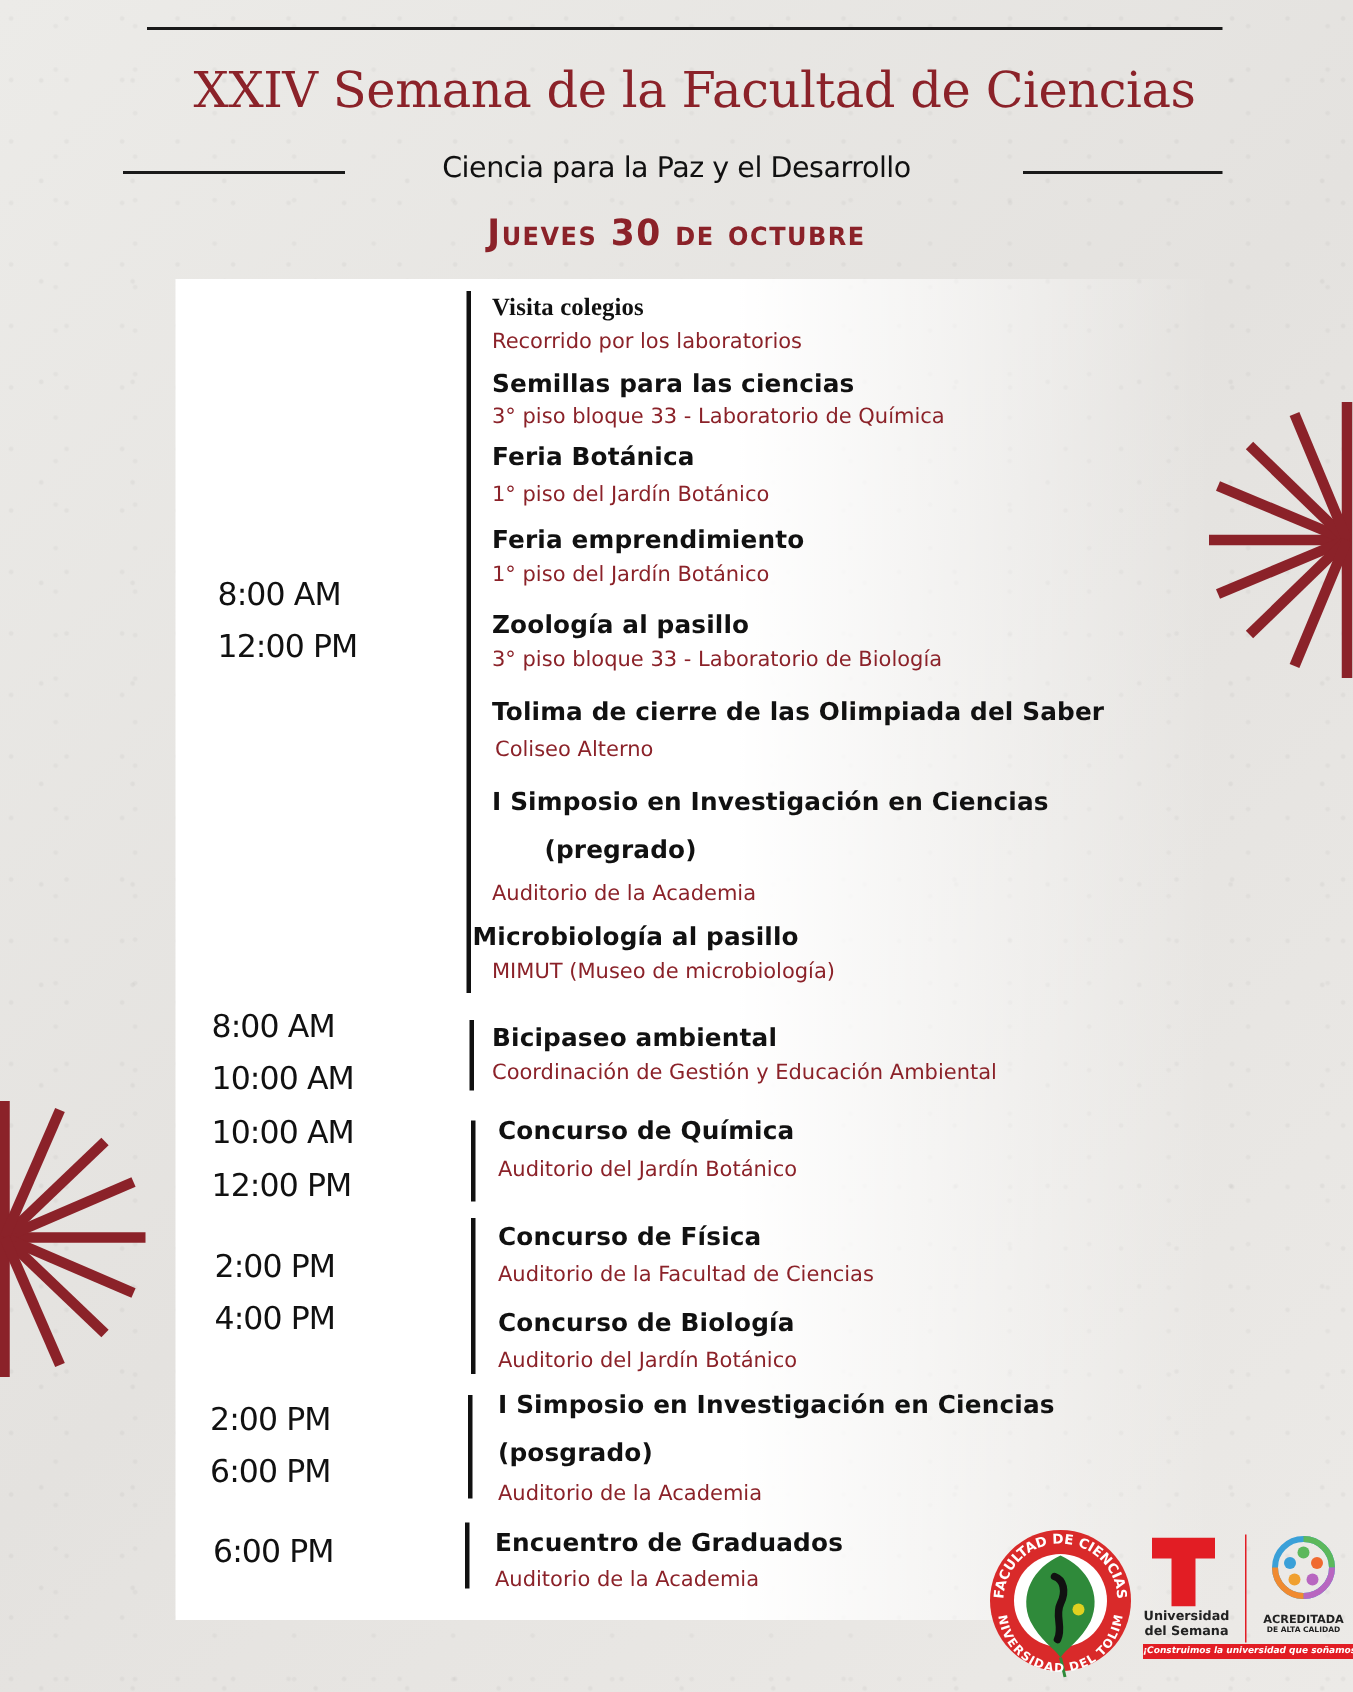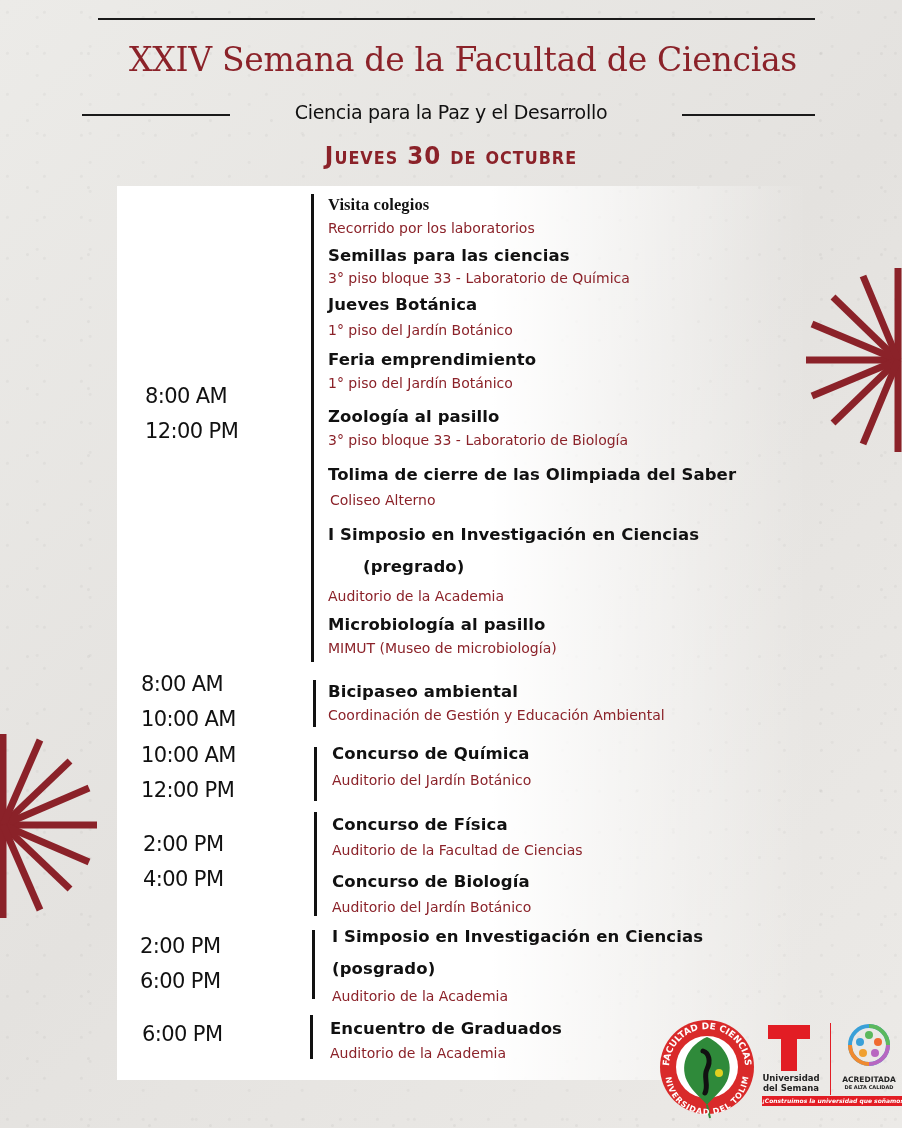--- a/index.html
+++ b/index.html
@@ -99,37 +99,37 @@
   <div class="time" style="left:145px; top:379px;">8:00 AM</div>
   <div class="time" style="left:145px; top:414px;">12:00 PM</div>
   <div class="bar" style="left:311px; top:194px; height:468px;"></div>
 
   <div class="ev-title" style="left:328px; top:195px;font-family:Liberation Serif, serif;">Visita colegios</div>
   <div class="ev-place" style="left:328px; top:220px;">Recorrido por los laboratorios</div>
 
   <div class="ev-title" style="left:328px; top:246px;">Semillas para las ciencias</div>
   <div class="ev-place" style="left:328px; top:270px;">3° piso bloque 33 - Laboratorio de Química</div>
 
-  <div class="ev-title" style="left:328px; top:295px;">Jueves Botánica</div>
+  <div class="ev-title" style="left:328px; top:295px;">Feria Botánica</div>
   <div class="ev-place" style="left:328px; top:322px;">1° piso del Jardín Botánico</div>
 
   <div class="ev-title" style="left:328px; top:350px;">Feria emprendimiento</div>
   <div class="ev-place" style="left:328px; top:375px;">1° piso del Jardín Botánico</div>
 
   <div class="ev-title" style="left:328px; top:407px;">Zoología al pasillo</div>
   <div class="ev-place" style="left:328px; top:432px;">3° piso bloque 33 - Laboratorio de Biología</div>
 
   <div class="ev-title" style="left:328px; top:465px;">Tolima de cierre de las Olimpiada del Saber</div>
   <div class="ev-place" style="left:330px; top:492px;">Coliseo Alterno</div>
 
   <div class="ev-title" style="left:328px; top:525px;">I Simposio en Investigación en Ciencias</div>
   <div class="ev-title" style="left:328px; top:557px;margin-left:35px;">(pregrado)</div>
   <div class="ev-place" style="left:328px; top:588px;">Auditorio de la Academia</div>
 
-  <div class="ev-title" style="left:328px; top:615px;">Microbiología al pasillo</div>
+  <div class="ev-title" style="left:315px; top:615px;">Microbiología al pasillo</div>
   <div class="ev-place" style="left:328px; top:640px;">MIMUT (Museo de microbiología)</div>
 </div>
 
 <div>
   <div class="time" style="left:141px; top:667px;">8:00 AM</div>
   <div class="time" style="left:141px; top:702px;">10:00 AM</div>
   <div class="bar" style="left:313px; top:680px; height:47px;"></div>
   <div class="ev-title" style="left:328px; top:682px;">Bicipaseo ambiental</div>
   <div class="ev-place" style="left:328px; top:707px;">Coordinación de Gestión y Educación Ambiental</div>
 </div>

